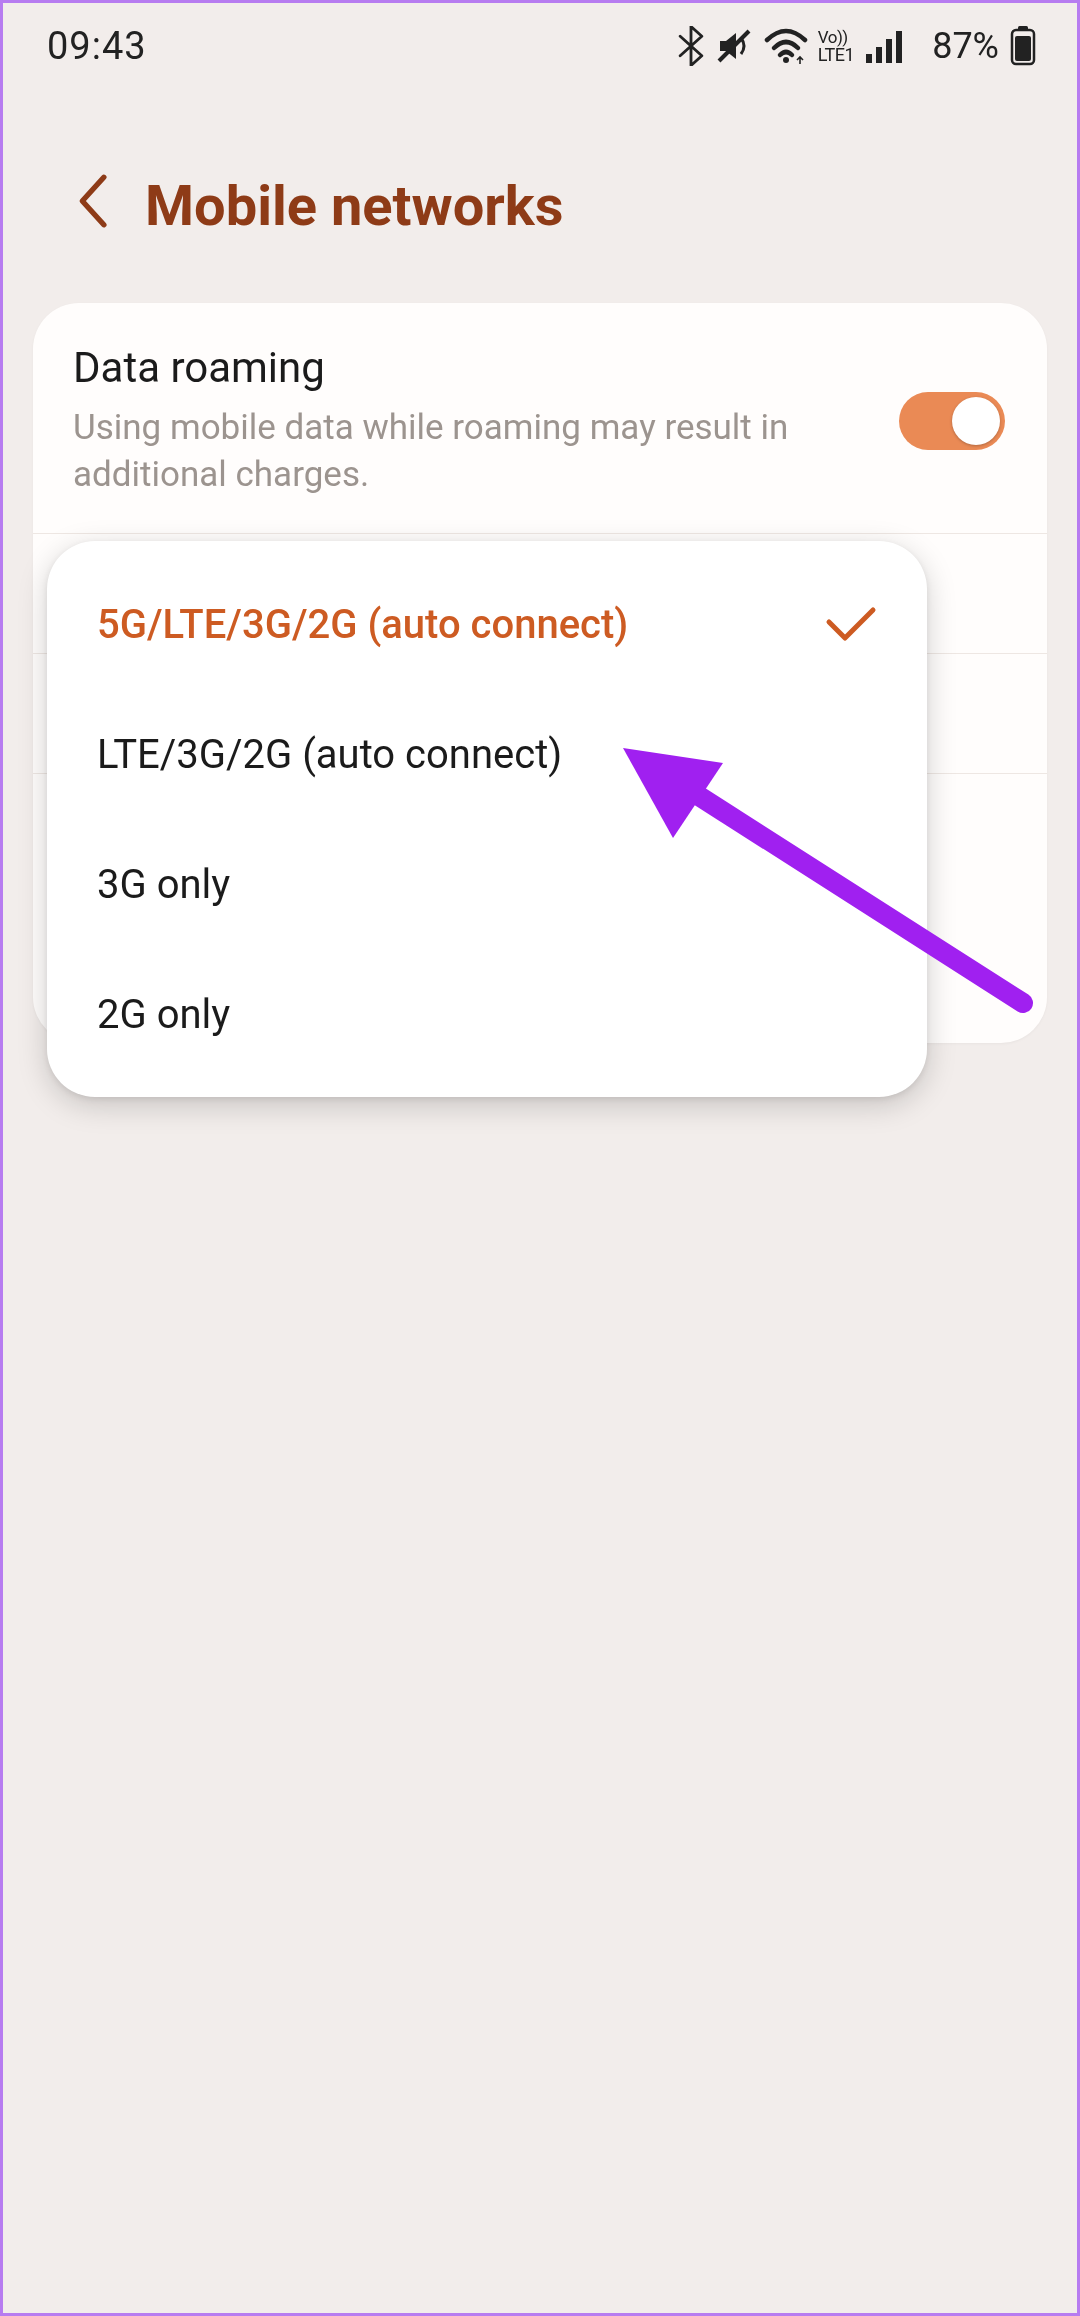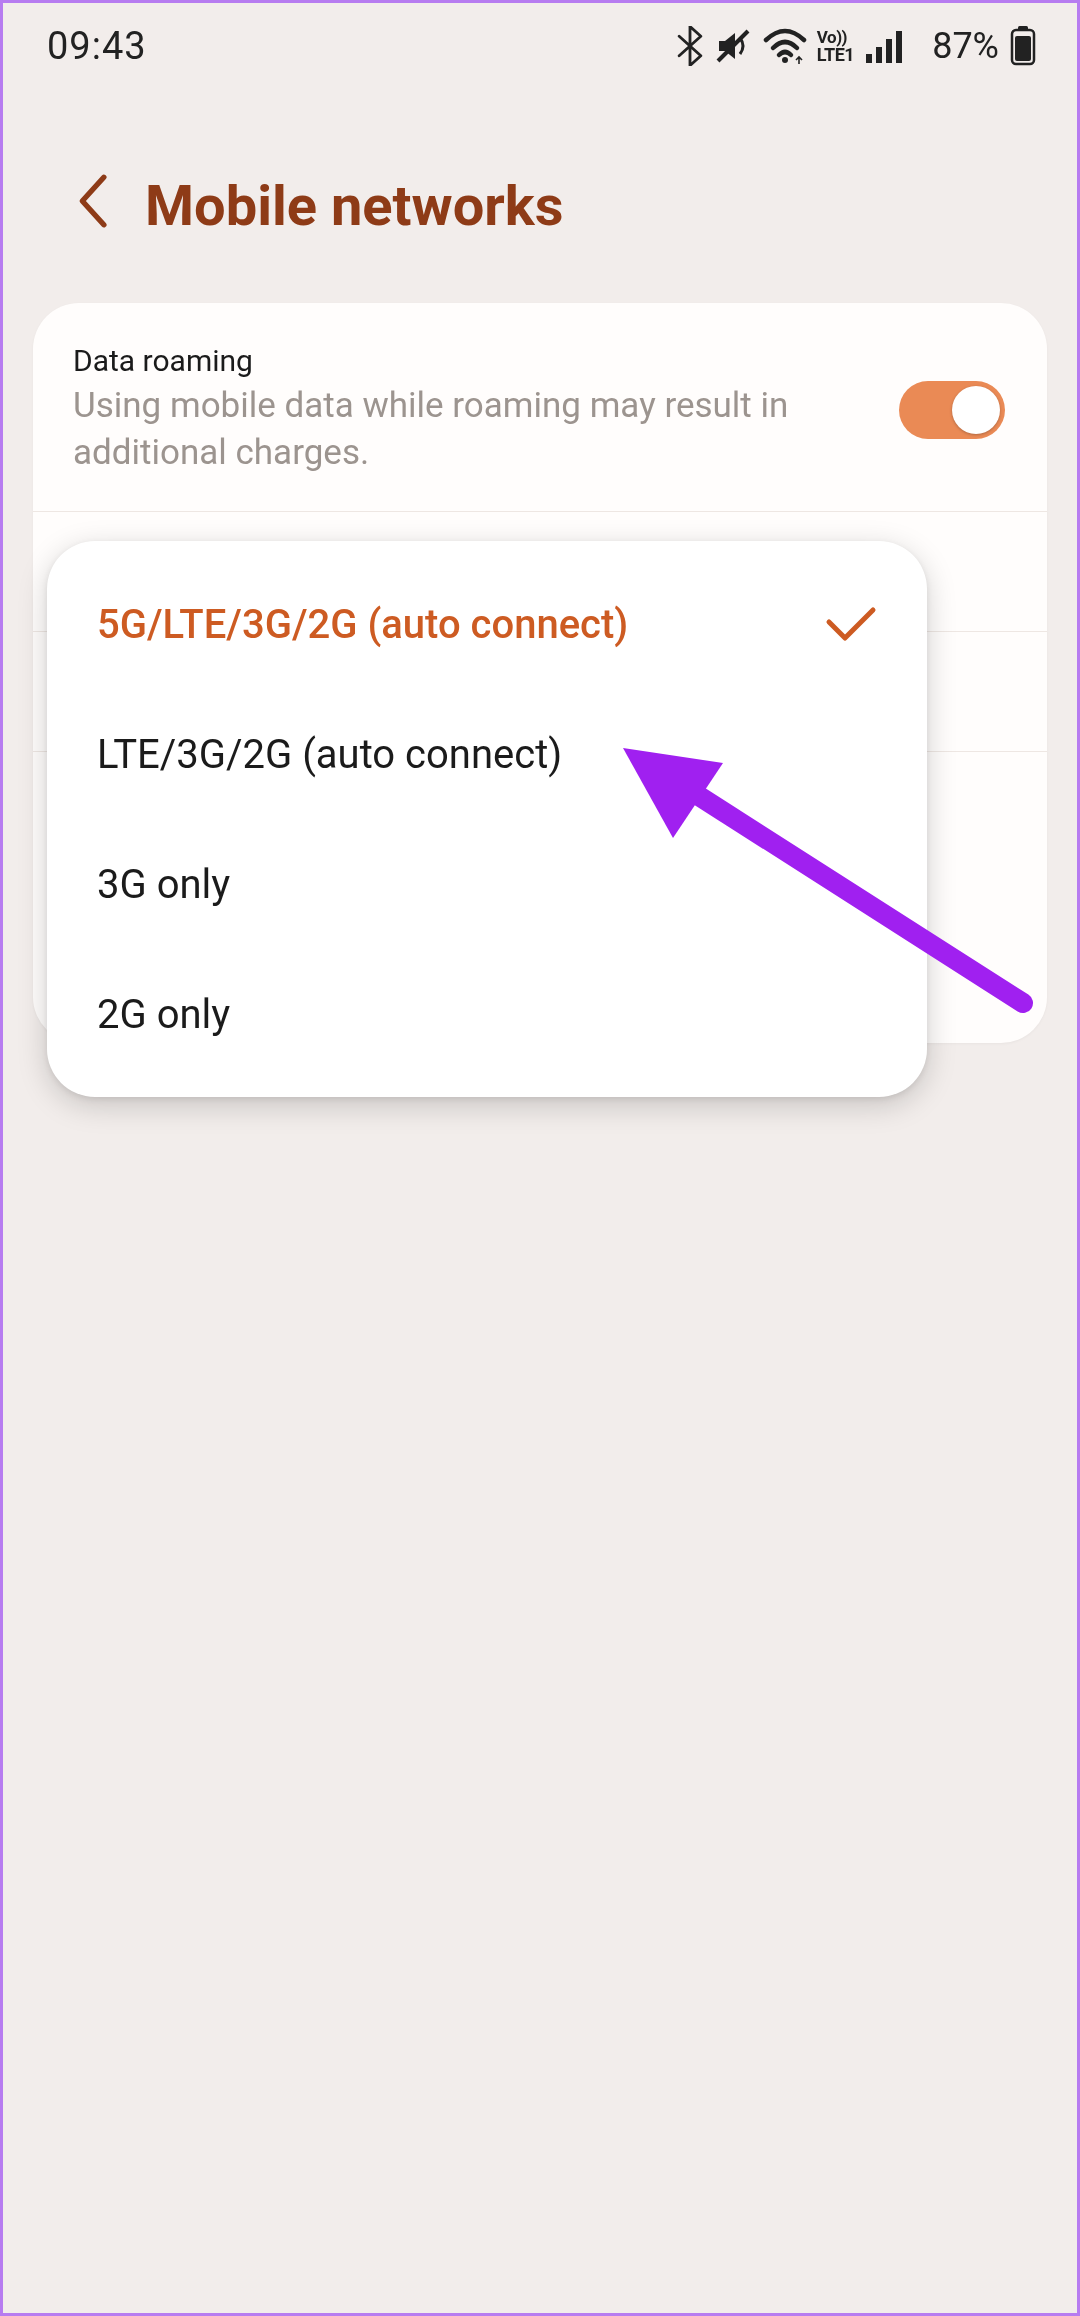--- a/index.html
+++ b/index.html
@@ -20,21 +20,21 @@
     display: flex;
     align-items: center;
     justify-content: space-between;
     padding: 0 40px 0 44px;
     color: #222;
   }
   .status-time { font-size: 38px; font-weight: 400; letter-spacing: 1px; }
   .status-icons { display: flex; align-items: center; gap: 10px; }
   .status-icons svg, .status-icons .ico { display: block; }
   .status-volte {
-    font-size: 19px; line-height: 18px; font-weight: 700; text-align: left;
+    font-size: 19px; line-height: 18px; font-weight: 400; text-align: left;
     letter-spacing: -0.5px;
   }
   .status-volte .a { font-size: 17px; }
   .status-volte .b { font-size: 18px; }
   .status-batt-pct { font-size: 36px; font-weight: 400; margin-left: 18px; }
 
   
   .header {
     position: absolute;
     top: 170px; left: 0; right: 0;
@@ -62,22 +62,22 @@
   }
   .setting-row {
     display: flex;
     align-items: center;
     justify-content: space-between;
     padding: 34px 42px 34px 40px;
     border-bottom: 1px solid #eee7e3;
   }
   .setting-row:last-child { border-bottom: none; }
   .setting-text { flex: 1; padding-right: 20px; }
-  .setting-title { font-size: 30px; color: #1b1b1b; }
-  .setting-desc  { font-size: 35px; color: #9c948f; line-height: 1.35; margin-top: 4px; }
+  .setting-title { font-size: 42px; color: #1b1b1b; }
+  .setting-desc  { font-size: 35px; color: #9c948f; line-height: 1.35; margin-top: 12px; }
   .switch {
     width: 106px; height: 58px; border-radius: 40px;
     background: #ea8a55;
     position: relative;
     flex: 0 0 auto;
   }
   .switch::after {
     content: "";
     position: absolute;
     right: 5px; top: 5px;

